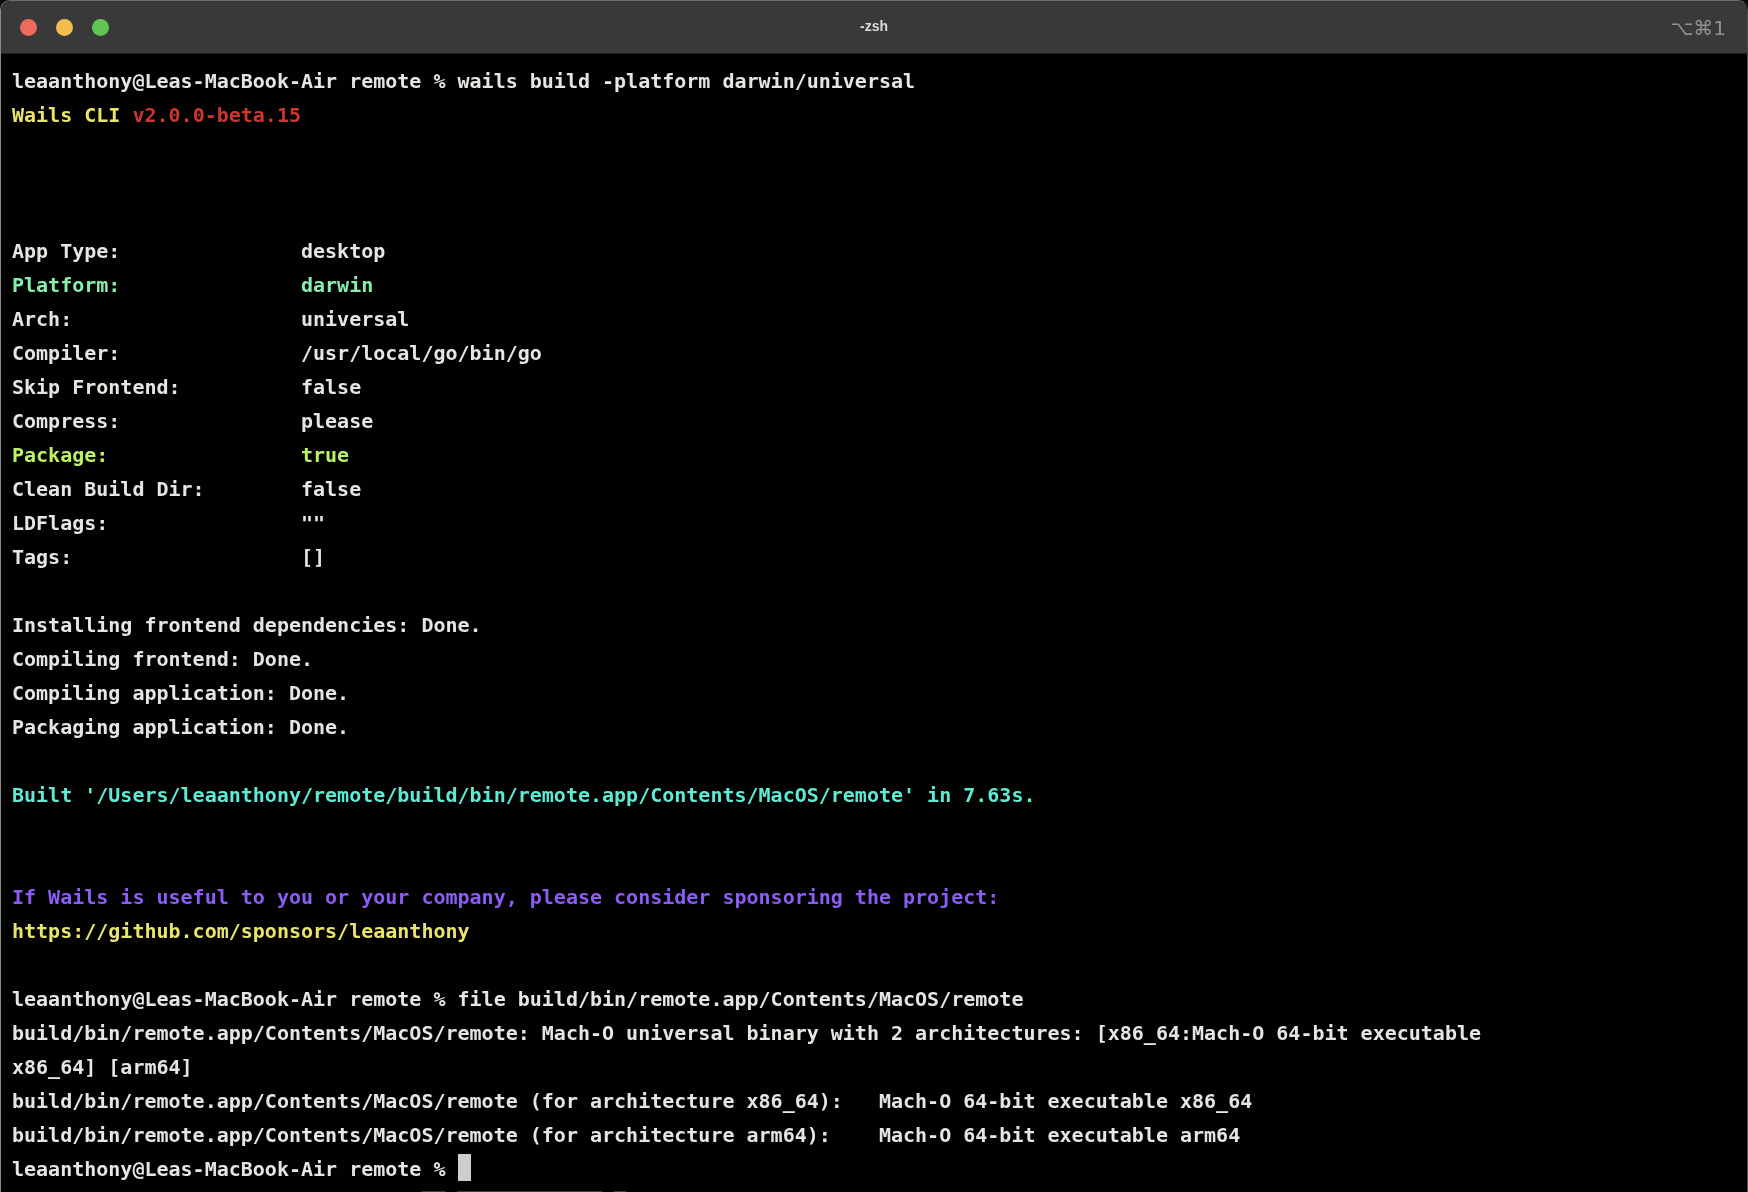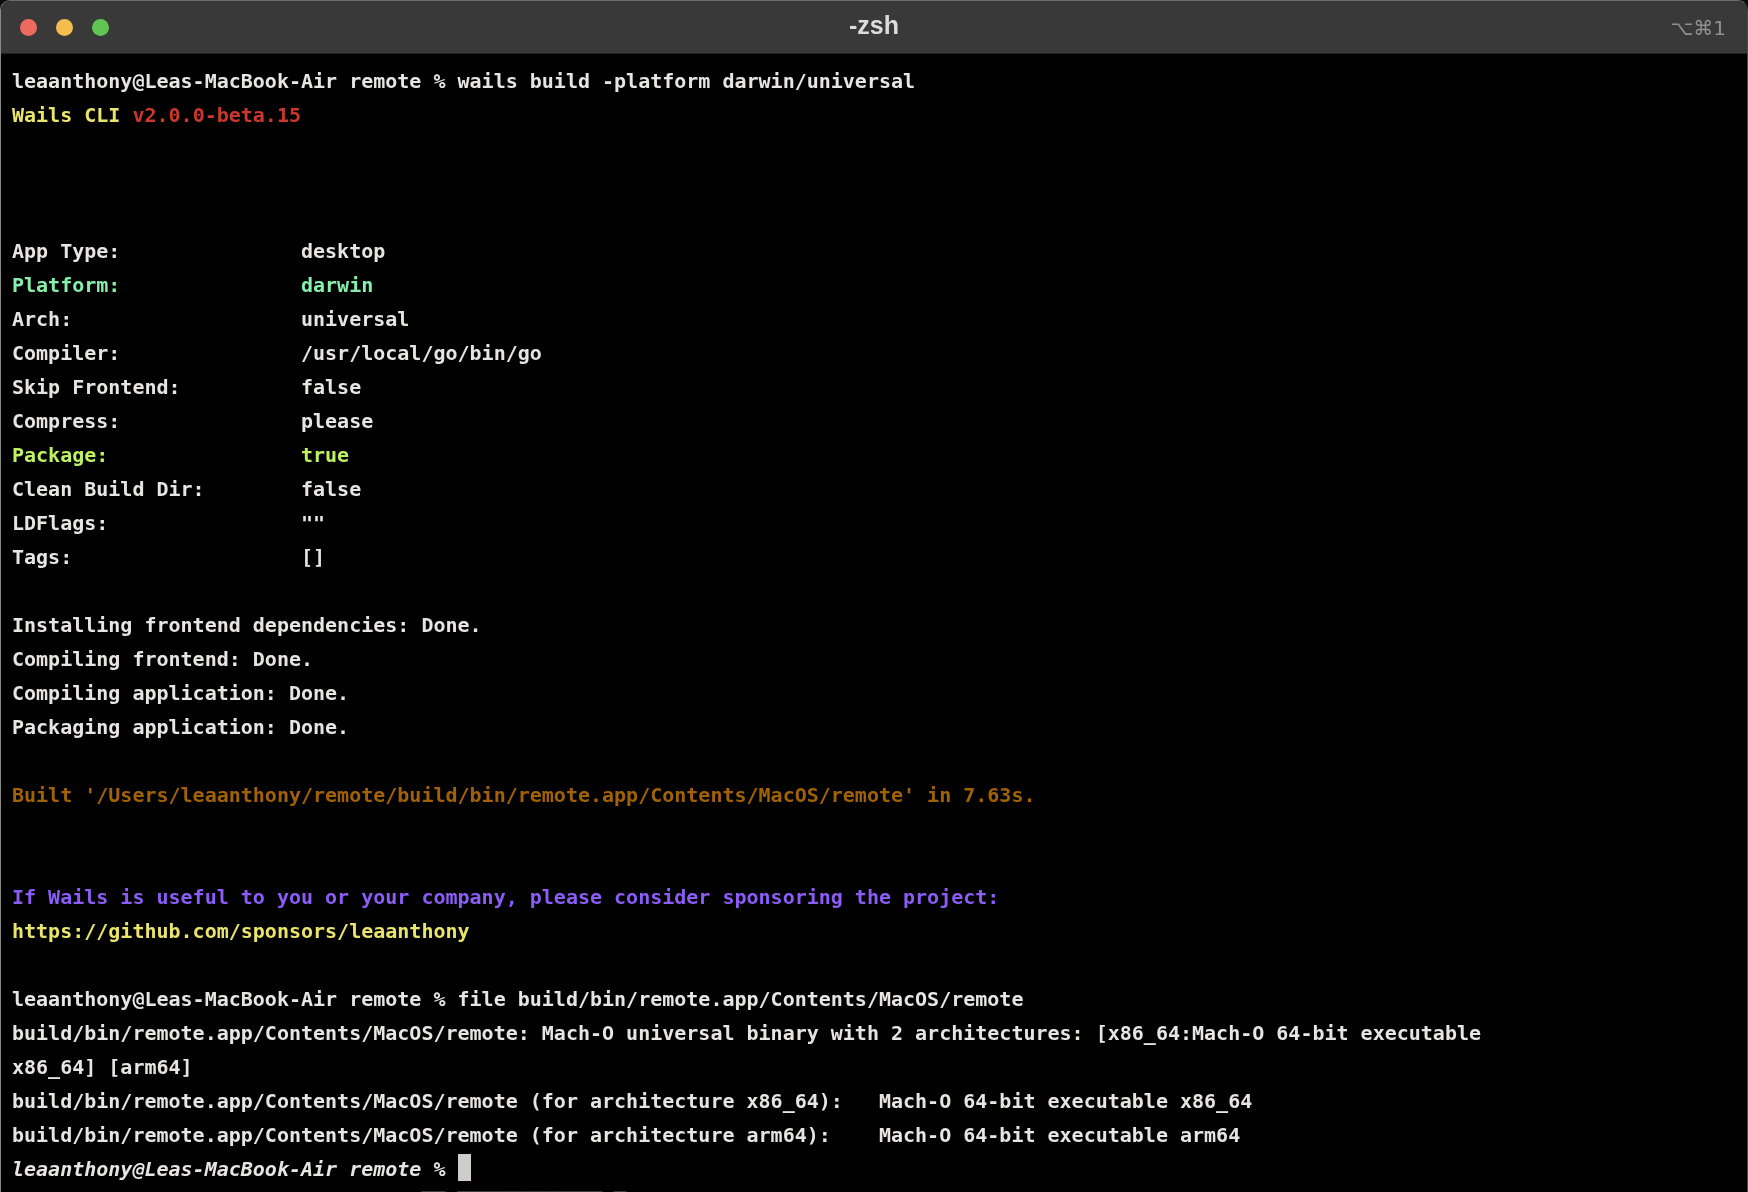--- a/index.html
+++ b/index.html
@@ -26,21 +26,21 @@
     position:absolute;left:19px;top:0;height:53px;
     display:flex;align-items:center;gap:19px;
   }
   .light{
     width:17px;height:17px;border-radius:50%;
     padding:0;border:none;display:block;
   }
   .title{
     position:absolute;left:0;right:0;top:0;height:49px;
     display:flex;align-items:center;justify-content:center;
-    color:#dcdcdc;font-weight:bold;font-size:25px;
+    color:#dcdcdc;font-weight:bold;font-size:14px;
     pointer-events:none;
   }
   .shortcut{
     position:absolute;right:21px;top:0;height:53px;
     display:flex;align-items:center;
     color:#909090;font-size:20px;
     font-family:"DejaVu Sans",sans-serif;
   }
   .terminal{
     height:1139px;
@@ -90,27 +90,27 @@
       <div class="row"><span style="color: #bef264;">Package:                true</span></div>
       <div class="row"><span style="color: rgb(231, 229, 226);">Clean Build Dir:        false</span></div>
       <div class="row"><span style="color: rgb(231, 229, 226);">LDFlags:                ""</span></div>
       <div class="row"><span style="color: rgb(231, 229, 226);">Tags:                   []</span></div>
       <div class="row"></div>
       <div class="row"><span style="color: rgb(231, 229, 226);">Installing frontend dependencies: Done.</span></div>
       <div class="row"><span style="color: rgb(231, 229, 226);">Compiling frontend: Done.</span></div>
       <div class="row"><span style="color: rgb(231, 229, 226);">Compiling application: Done.</span></div>
       <div class="row"><span style="color: rgb(231, 229, 226);">Packaging application: Done.</span></div>
       <div class="row"></div>
-      <div class="row"><span style="color: #a16207; margin-top: 48px;">Built '/Users/leaanthony/remote/build/bin/remote.app/Contents/MacOS/remote' in 7.63s.</span></div>
+      <div class="row"><span style="color: #5eead4; margin-top: 48px;">Built '/Users/leaanthony/remote/build/bin/remote.app/Contents/MacOS/remote' in 7.63s.</span></div>
       <div class="row"></div>
       <div class="row"></div>
       <div class="row"><span style="color: #8b5cf6;">If Wails is useful to you or your company, please consider sponsoring the project:</span></div>
       <div class="row"><span style="color: rgb(233, 228, 106);">https://github.com/sponsors/leaanthony</span></div>
       <div class="row"></div>
       <div class="row"><span style="color: rgb(231, 229, 226);">leaanthony@Leas-MacBook-Air remote % file build/bin/remote.app/Contents/MacOS/remote</span></div>
       <div class="row"><span style="color: rgb(231, 229, 226);">build/bin/remote.app/Contents/MacOS/remote: Mach-O universal binary with 2 architectures: [x86_64:Mach-O 64-bit executable</span></div>
       <div class="row"><span style="color: rgb(231, 229, 226);">x86_64] [arm64]</span></div>
       <div class="row"><span style="color: rgb(231, 229, 226);">build/bin/remote.app/Contents/MacOS/remote (for architecture x86_64):   Mach-O 64-bit executable x86_64</span></div>
       <div class="row"><span style="color: rgb(231, 229, 226);">build/bin/remote.app/Contents/MacOS/remote (for architecture arm64):    Mach-O 64-bit executable arm64</span></div>
-      <div class="row"><span style="color: rgb(231, 229, 226); font-style: italic;">leaanthony@Leas-MacBook-Air remote % </span><span class="cursor" style="background: rgb(207, 205, 201);"></span></div>
+      <div class="row"><span style="color: rgb(231, 229, 226);">leaanthony@Leas-MacBook-Air remote % </span><span class="cursor" style="background: rgb(207, 205, 201);"></span></div>
       <div class="row"><span style="color: rgb(231, 229, 226);">                                  </span><span style="color: rgb(78, 78, 78);">██ ████████████ █</span></div>
     </div>
 </div>
 
 </body></html>

